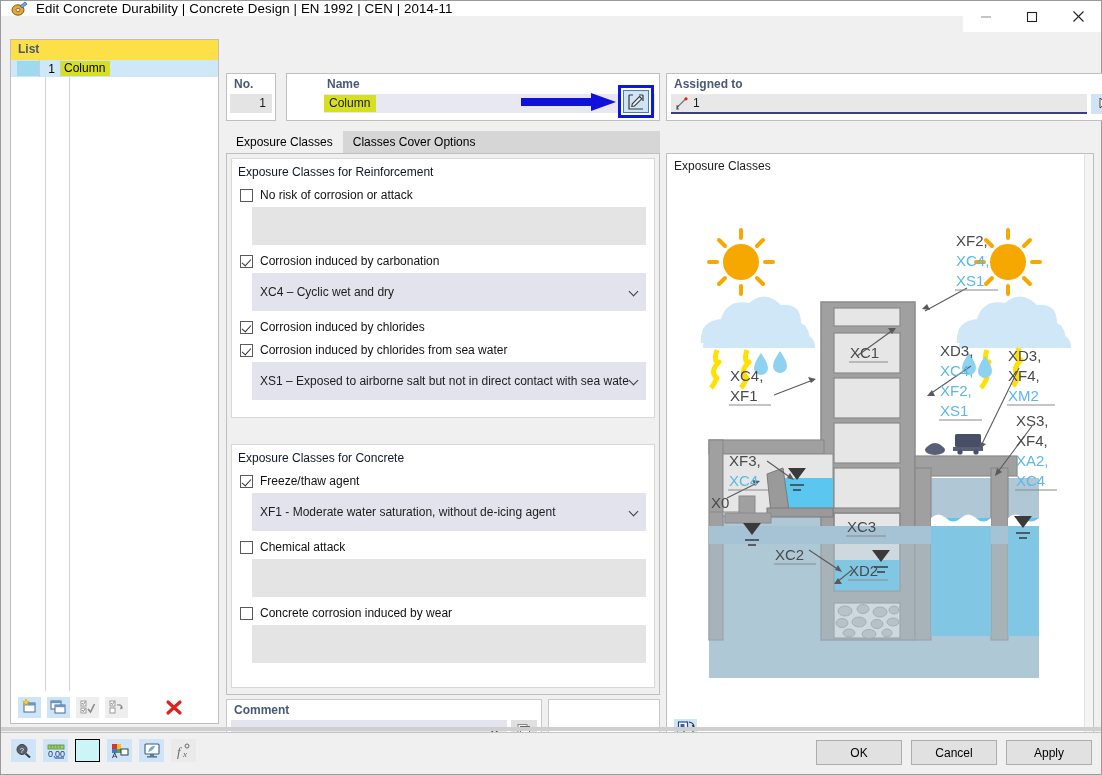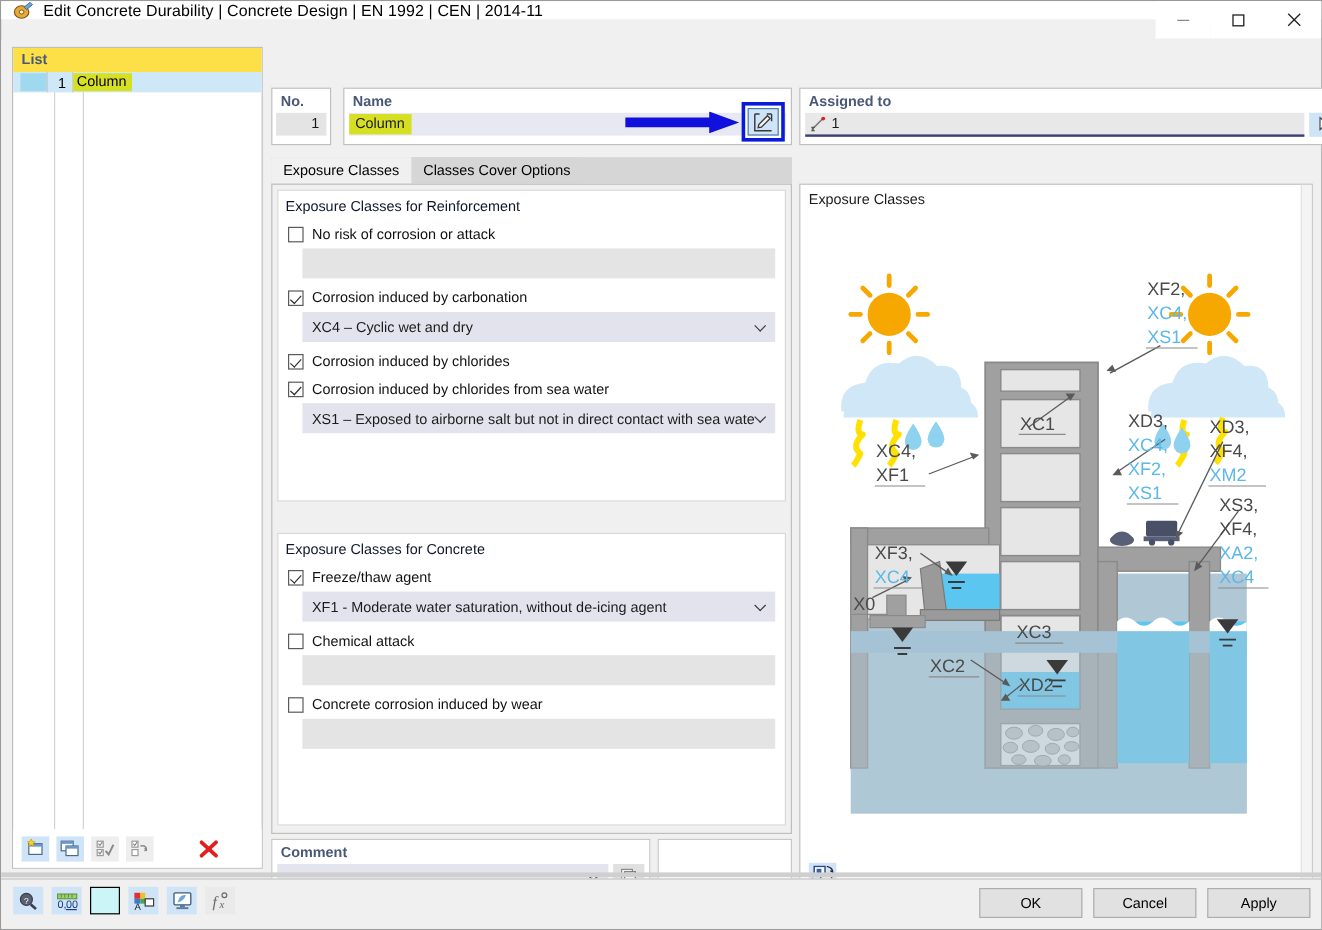--- a/index.html
+++ b/index.html
@@ -97,21 +97,21 @@
 
   
   .field-no {
     position: absolute; left: 225px; top: 40px;
     width: 50px; height: 48px;
     background: #ffffff; border: 1px solid #bfbfbf;
   }
   .field-name {
     position: absolute; left: 285px; top: 40px;
     width: 374px; height: 48px;
-    background: #ffffff; border: 1px solid #bfbfbf;
+    background: #ffffff; border: 1px solid #bfbfbf; padding-left: 33px;
   }
   .field-assigned {
     position: absolute; left: 665px; top: 40px;
     width: 456px; height: 48px;
     background: #ffffff; border: 1px solid #bfbfbf;
   }
   .fld-label {
     font-size: 12px; font-weight: bold; color: #4a5878;
     padding: 3px 0 0 7px;
   }
@@ -199,21 +199,21 @@
     position: relative;
   }
   .cbox.checked::after {
     content: ""; position: absolute;
     left: 3px; top: 1px; width: 4px; height: 8px;
     border: solid #303030; border-width: 0 1.6px 1.6px 0;
     transform: rotate(42deg);
   }
   .chk-label { font-size: 12px; color: #111; }
   .dd {
-    margin: 5px 8px 0 20px; height: 25px;
+    margin: 5px 8px 0 20px; height: 38px;
     background: #e3e3ee;
     display: flex; align-items: center;
     padding: 0 6px 0 8px;
     font-size: 12px; color: #1c1c1c;
   }
   .dd.disabled { background: #e4e4e4; }
   .dd-text { flex: 1; white-space: nowrap; overflow: hidden; }
   .chev {
     width: 11px; height: 11px; flex: none;
     position: relative;

